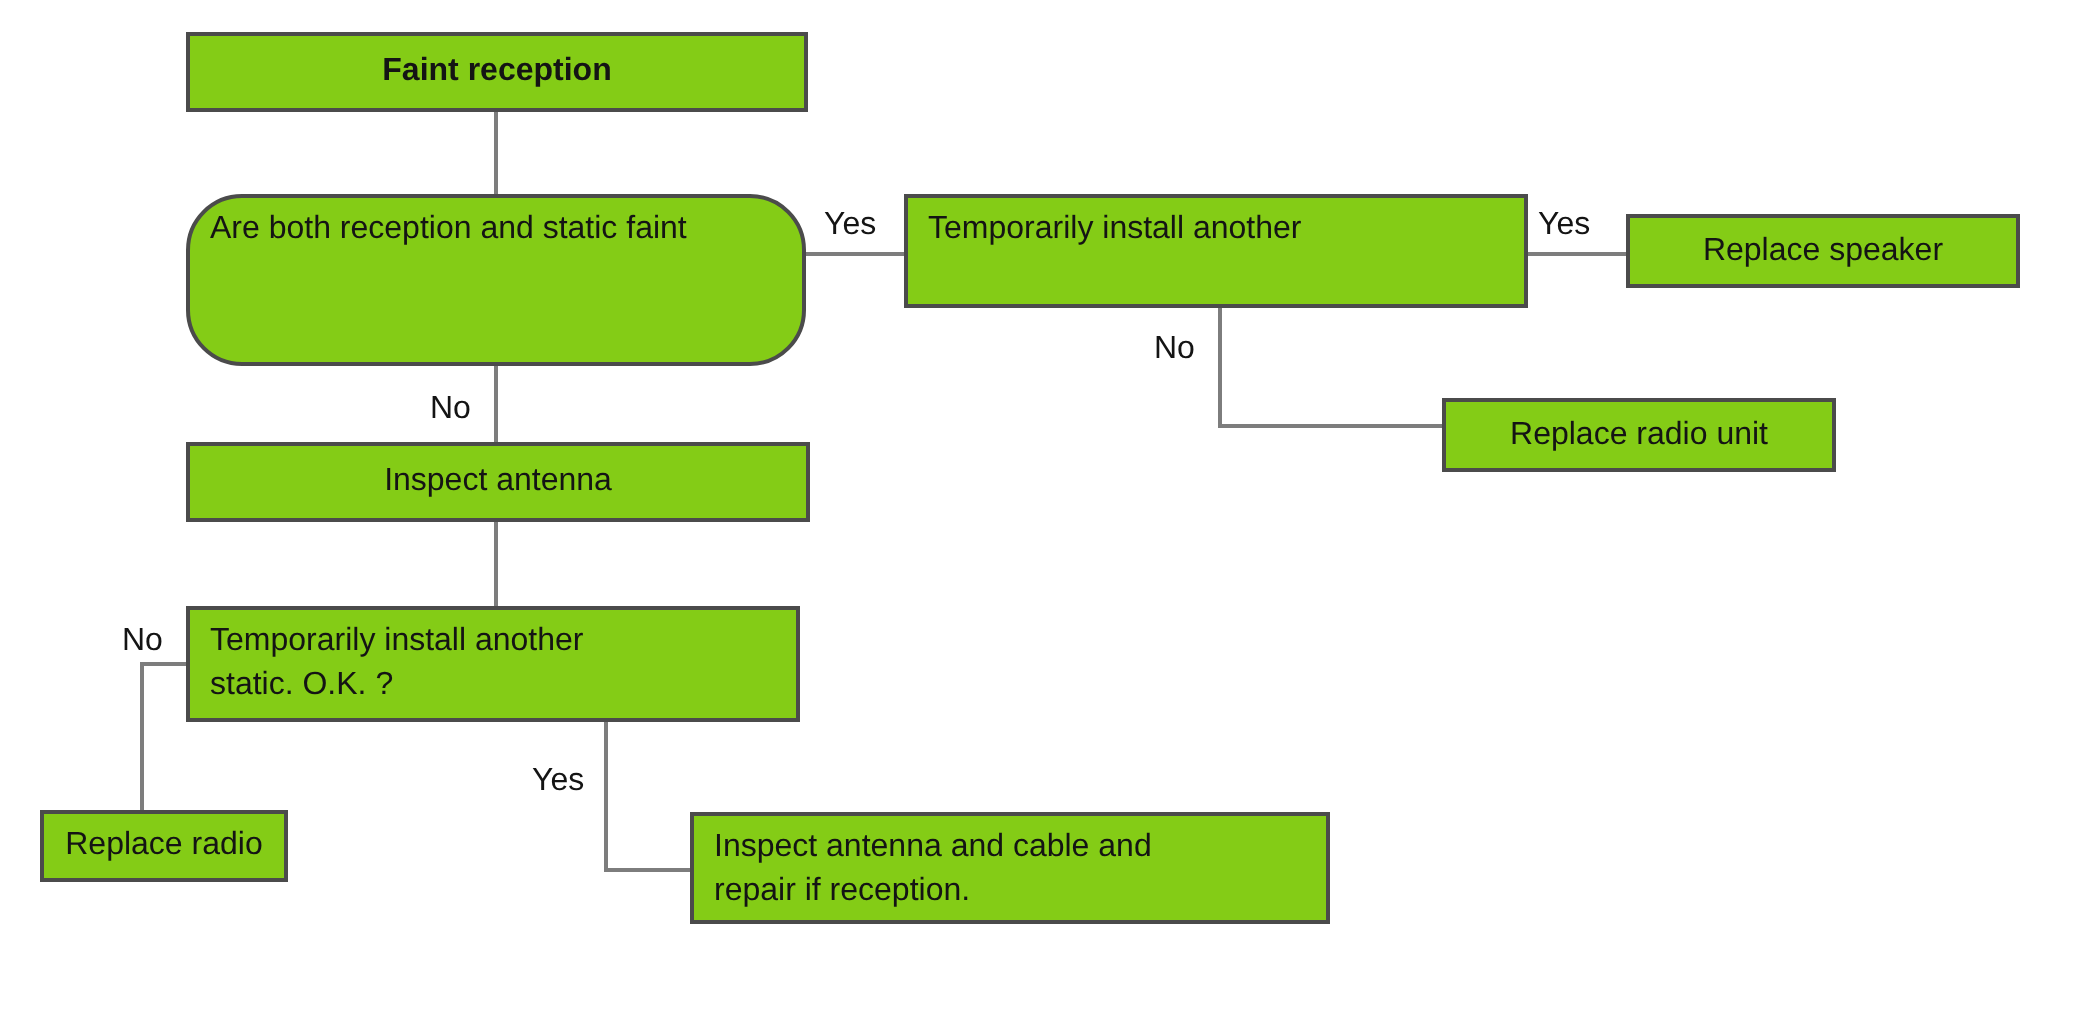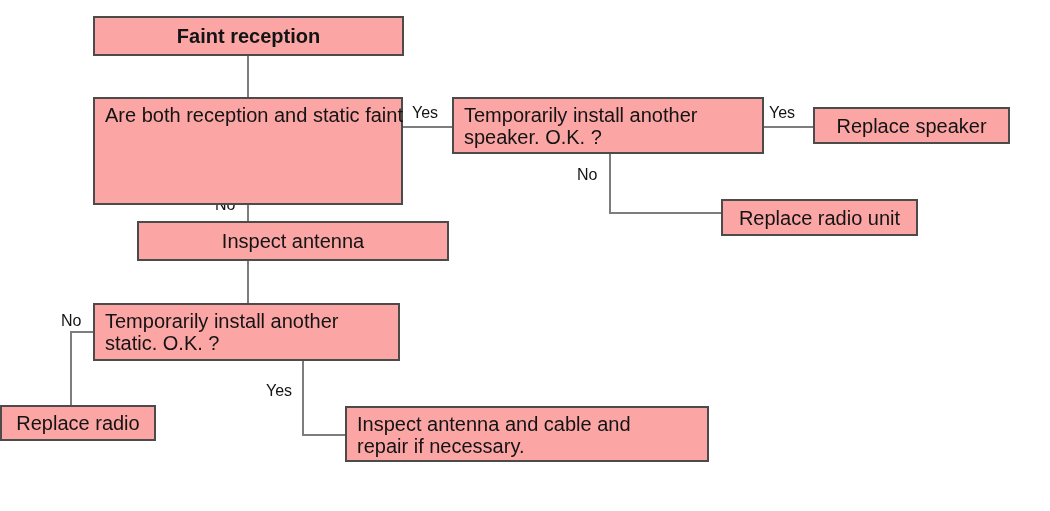--- a/index.html
+++ b/index.html
@@ -11,24 +11,24 @@
   #canvas {
     position: relative;
     width: 1050px;
     height: 511px;
     background: var(--bg, #ffffff);
     overflow: hidden;
   }
   .box {
     position: absolute;
     box-sizing: border-box;
-    background: #fca5a5;
+    background: #84cc16;
     border: 2px solid var(--border, #4b4b4b);
     color: var(--text, #141414);
-    font-size: 20px;
+    font-size: 16px;
     line-height: 22px;
   }
   .box.center {
     display: flex;
     flex-direction: column;
     justify-content: center;
     align-items: center;
     text-align: center;
   }
   .box.left {
@@ -74,48 +74,47 @@
   <div class="edge-label" style="left:215px; top:196px;">No</div>
   <div class="edge-label" style="left:769px; top:104px;">Yes</div>
   <div class="edge-label" style="left:577px; top:166px;">No</div>
   <div class="edge-label" style="left:61px;  top:312px;">No</div>
   <div class="edge-label" style="left:266px; top:382px;">Yes</div>
 
   <div class="box center" style="left:93px; top:16px; width:311px; height:40px;">
     <div class="line bold">Faint reception</div>
   </div>
 
-  <div class="box left" style="left:93px; top:97px; width:310px; height:108px;">
+  <div class="box left" style="left:93px; top:97px; width:310px; height:86px;border-radius:28px;">
     <div class="line">Are both reception and static faint</div>
   </div>
 
   <div class="box left" style="left:452px; top:97px; width:312px; height:57px;">
     <div class="line">Temporarily install another</div>
-    <div class="line">speaker. O.K. ?</div>
   </div>
 
   <div class="box center" style="left:813px; top:107px; width:197px; height:37px;">
     <div class="line">Replace speaker</div>
   </div>
 
   <div class="box center" style="left:721px; top:199px; width:197px; height:37px;">
     <div class="line">Replace radio unit</div>
   </div>
 
-  <div class="box center" style="left:93px; top:221px; width:312px; height:40px;margin-left:44px;">
+  <div class="box center" style="left:93px; top:221px; width:312px; height:40px;">
     <div class="line">Inspect antenna</div>
   </div>
 
   <div class="box left" style="left:93px; top:303px; width:307px; height:58px;">
     <div class="line">Temporarily install another</div>
     <div class="line">static. O.K. ?</div>
   </div>
 
-  <div class="box center" style="left:0; top:405px; width:156px; height:36px;">
+  <div class="box center" style="left:20px; top:405px; width:124px; height:36px;">
     <div class="line">Replace radio</div>
   </div>
 
-  <div class="box left" style="left:345px; top:406px; width:364px; height:56px;">
+  <div class="box left" style="left:345px; top:406px; width:320px; height:56px;">
     <div class="line">Inspect antenna and cable and</div>
-    <div class="line">repair if necessary.</div>
+    <div class="line">repair if reception.</div>
   </div>
 
 </div>
 
 </body></html>

